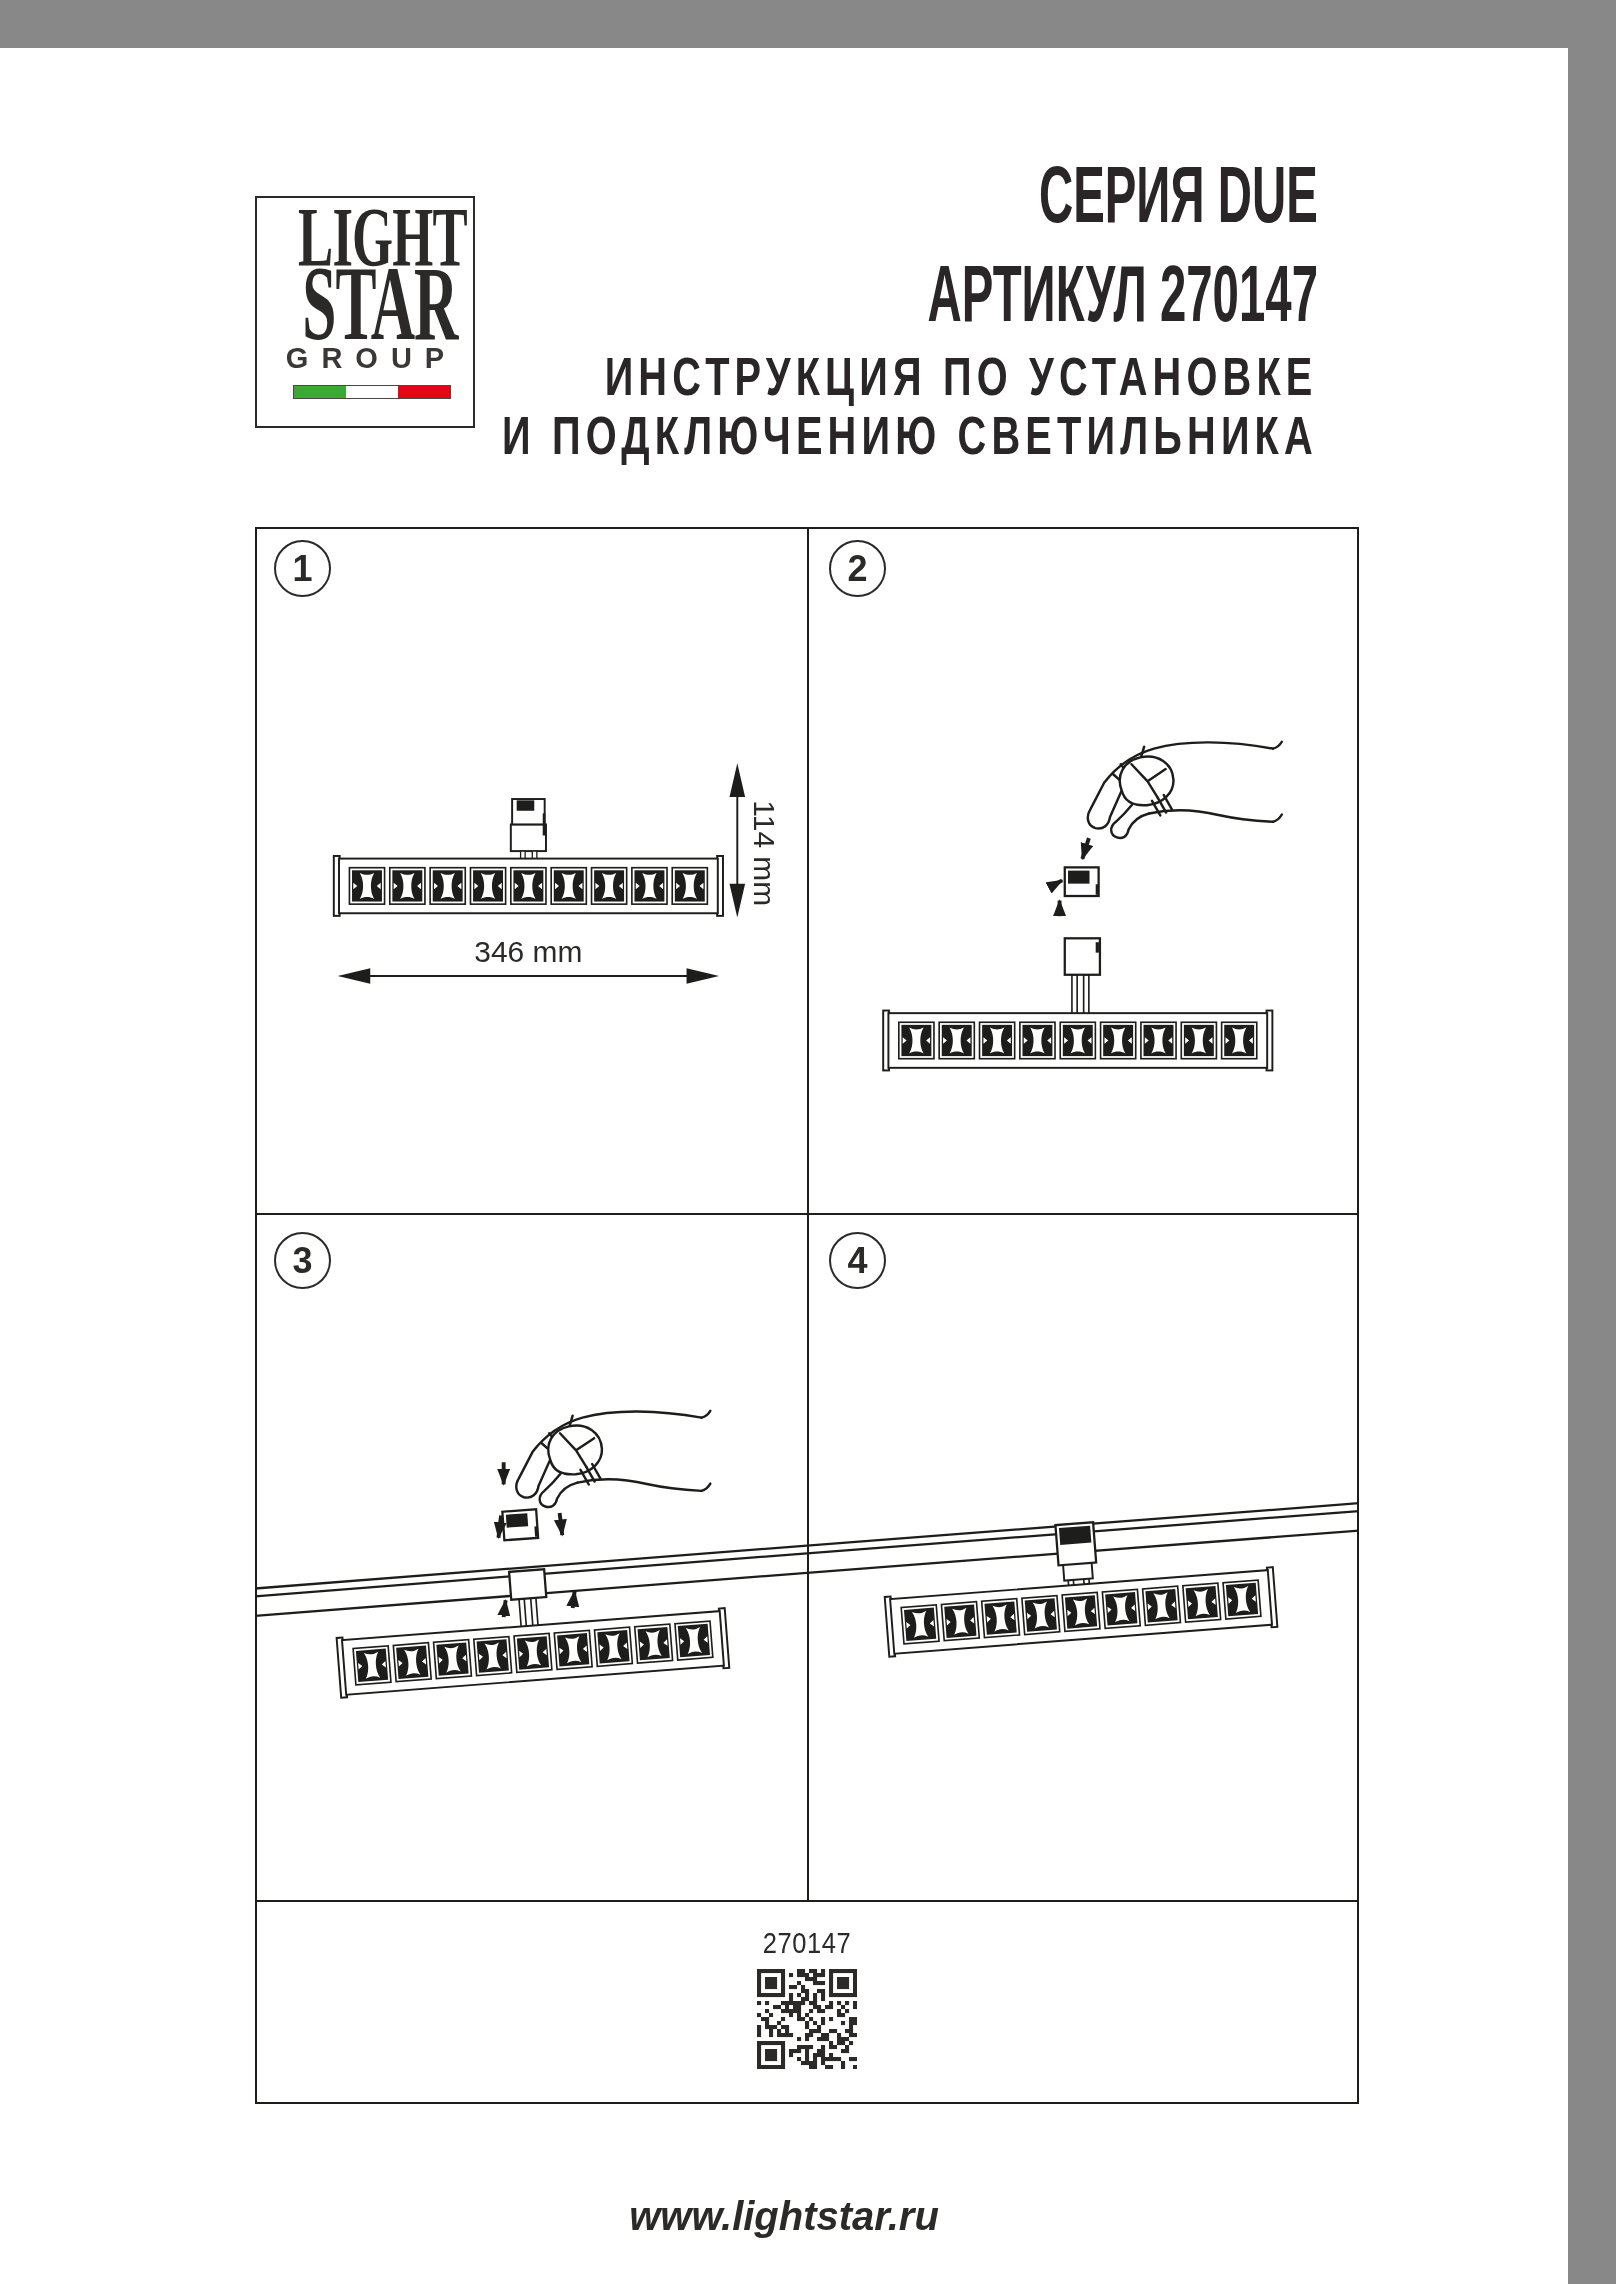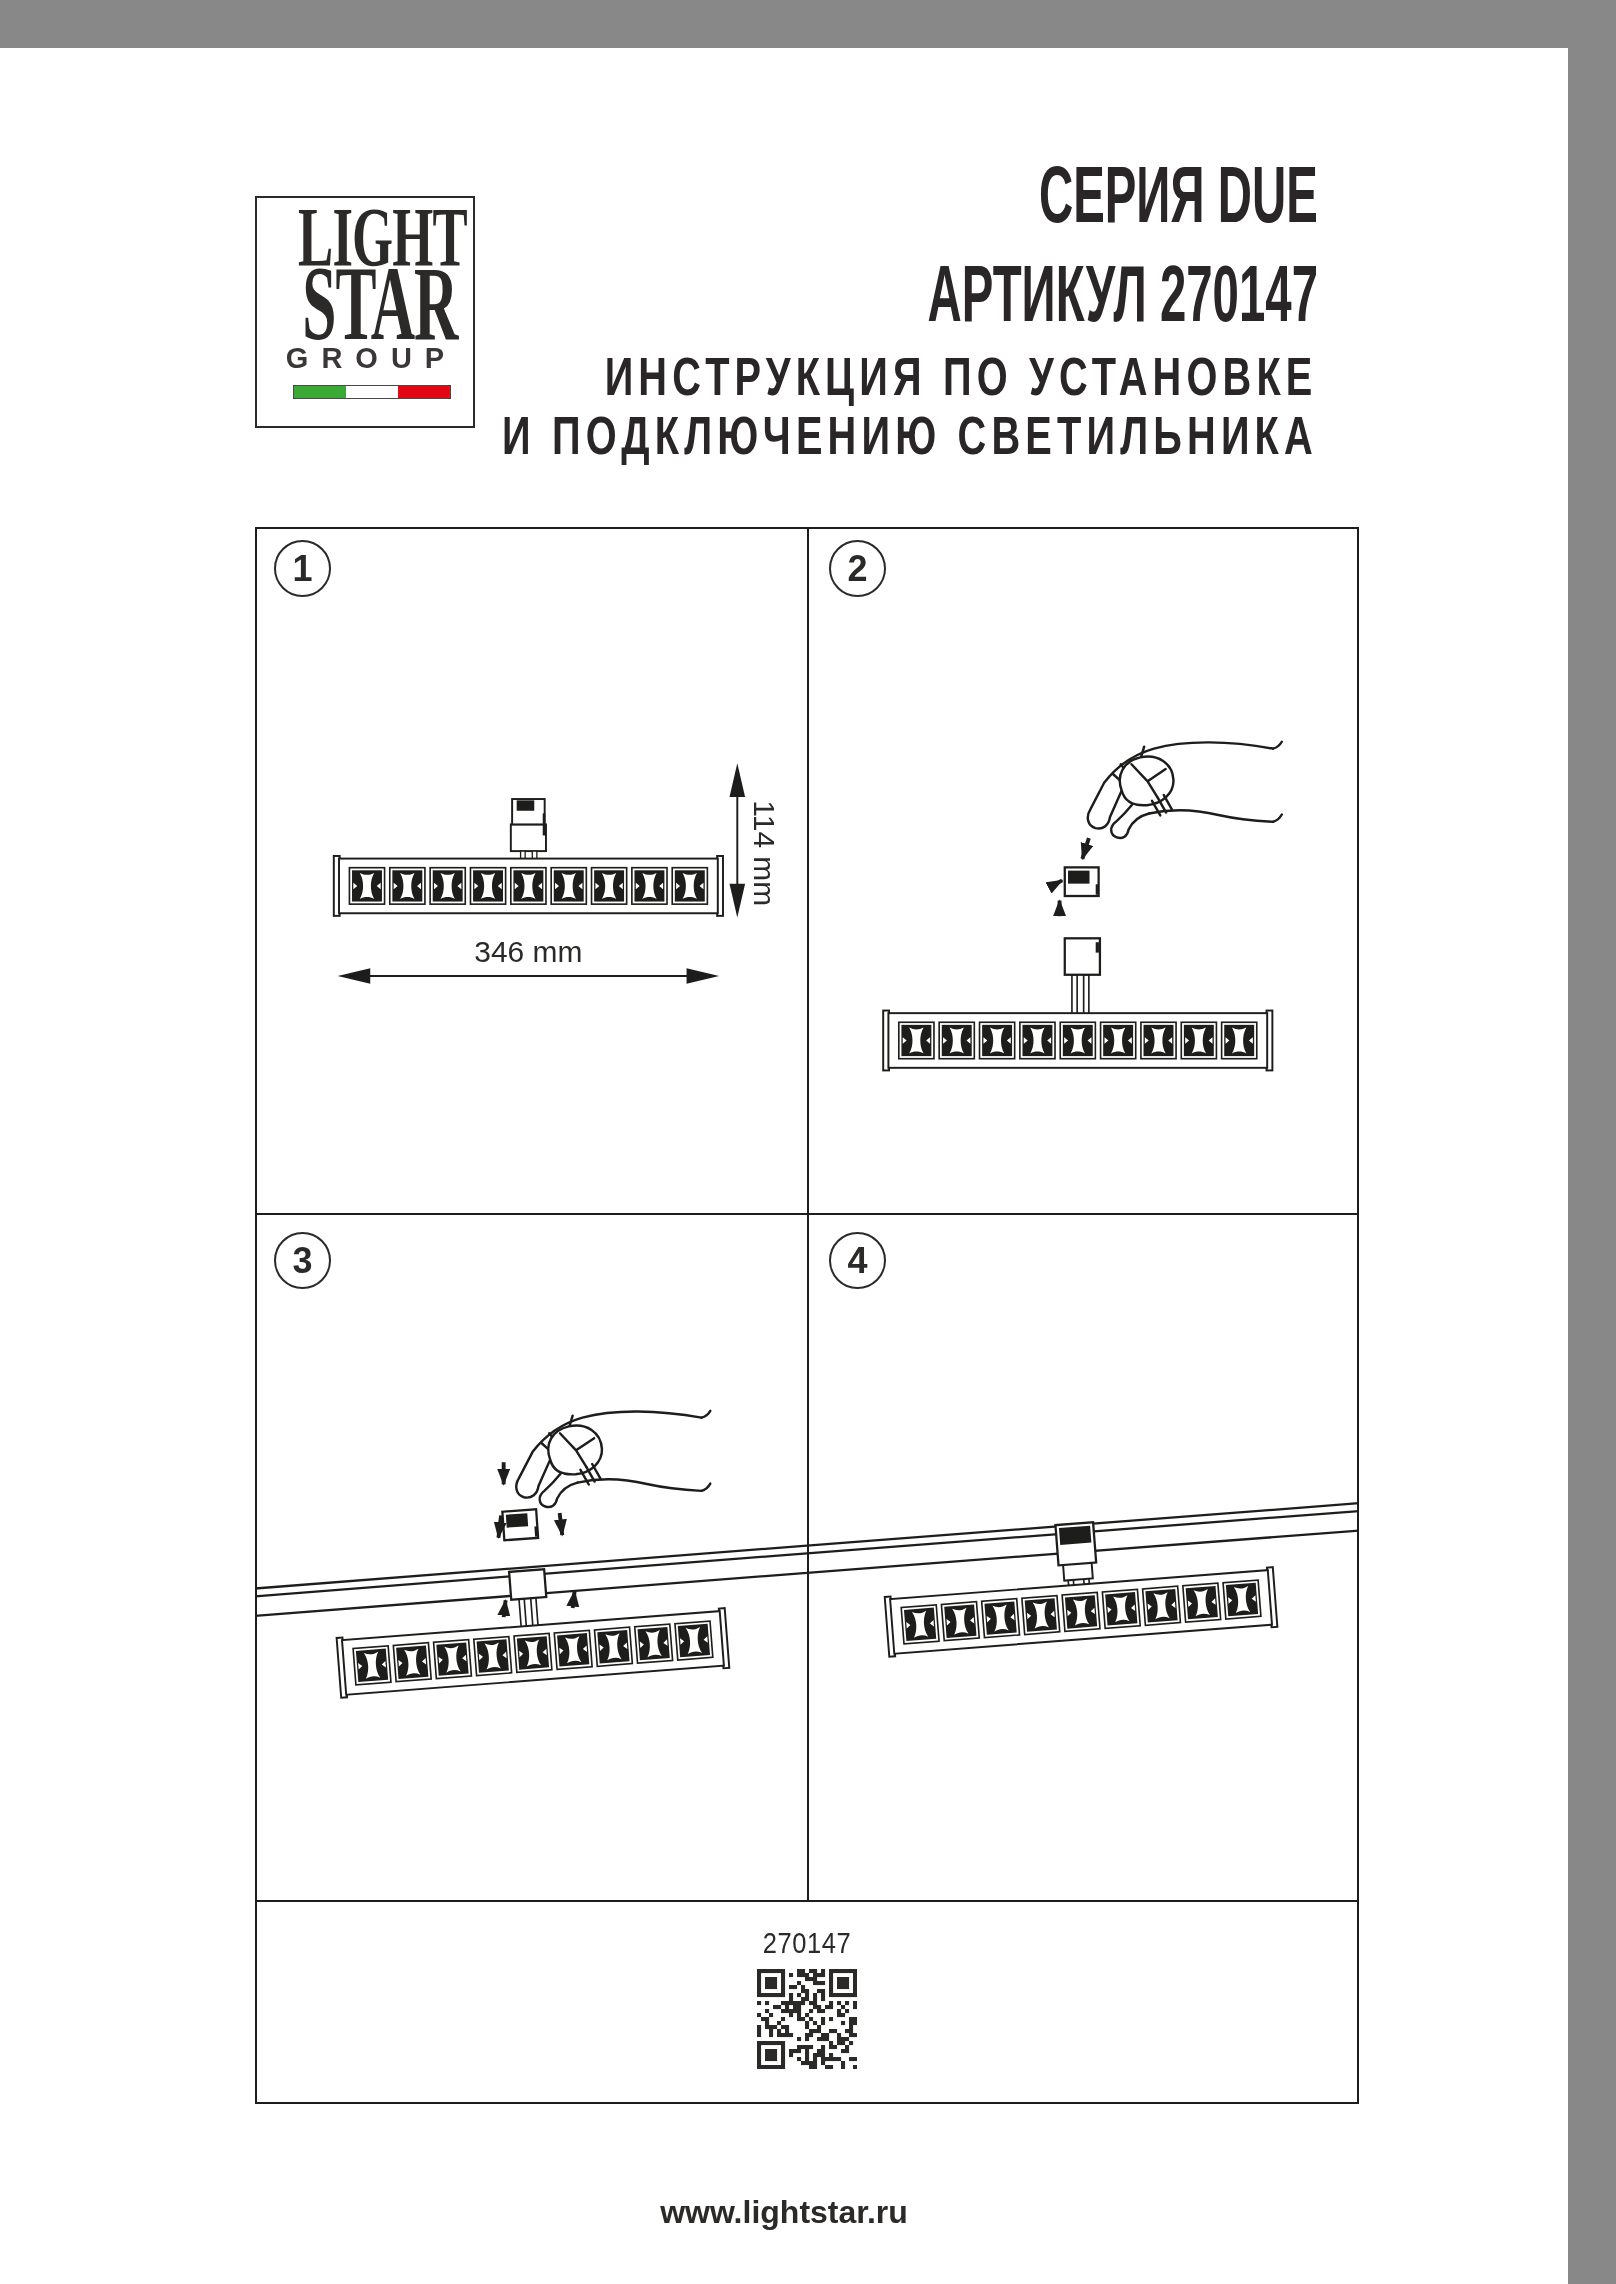--- a/index.html
+++ b/index.html
@@ -28,21 +28,21 @@
   .gh1{position:absolute;left:0;top:684px;width:100%;height:2px;background:#1d1d1b;}
   .gh2{position:absolute;left:0;top:1371px;width:100%;height:2px;background:#1d1d1b;}
   
   .pnum{width:53px;height:53px;border:2px solid #2b2a29;border-radius:50%;
         display:flex;align-items:center;justify-content:center;
         font-size:36px;font-weight:bold;color:#2b2a29;background:#fff;}
   
   .qr-article{left:677px;top:1878px;width:260px;text-align:center;font-size:30px;
               letter-spacing:0.7px;transform:scaleX(.85);color:#2b2a29;}
   
-  .footer{left:0;top:2146px;width:100%;text-align:center;font-size:32px;font-weight:bold;color:#2b2a29;}
+  .footer{left:0;top:2146px;width:100%;text-align:center;font-size:40px;font-weight:bold;color:#2b2a29;font-style:italic;}
   svg text{font-family:"Liberation Sans",sans-serif;fill:#2b2a29;}
 </style>
 </head>
 <body>
 
 <div class="page">
 
   <div class="abs logo-box">
     <div class="logo-line logo-l1">LIGHT</div>
     <div class="logo-line logo-l2">STAR</div>

